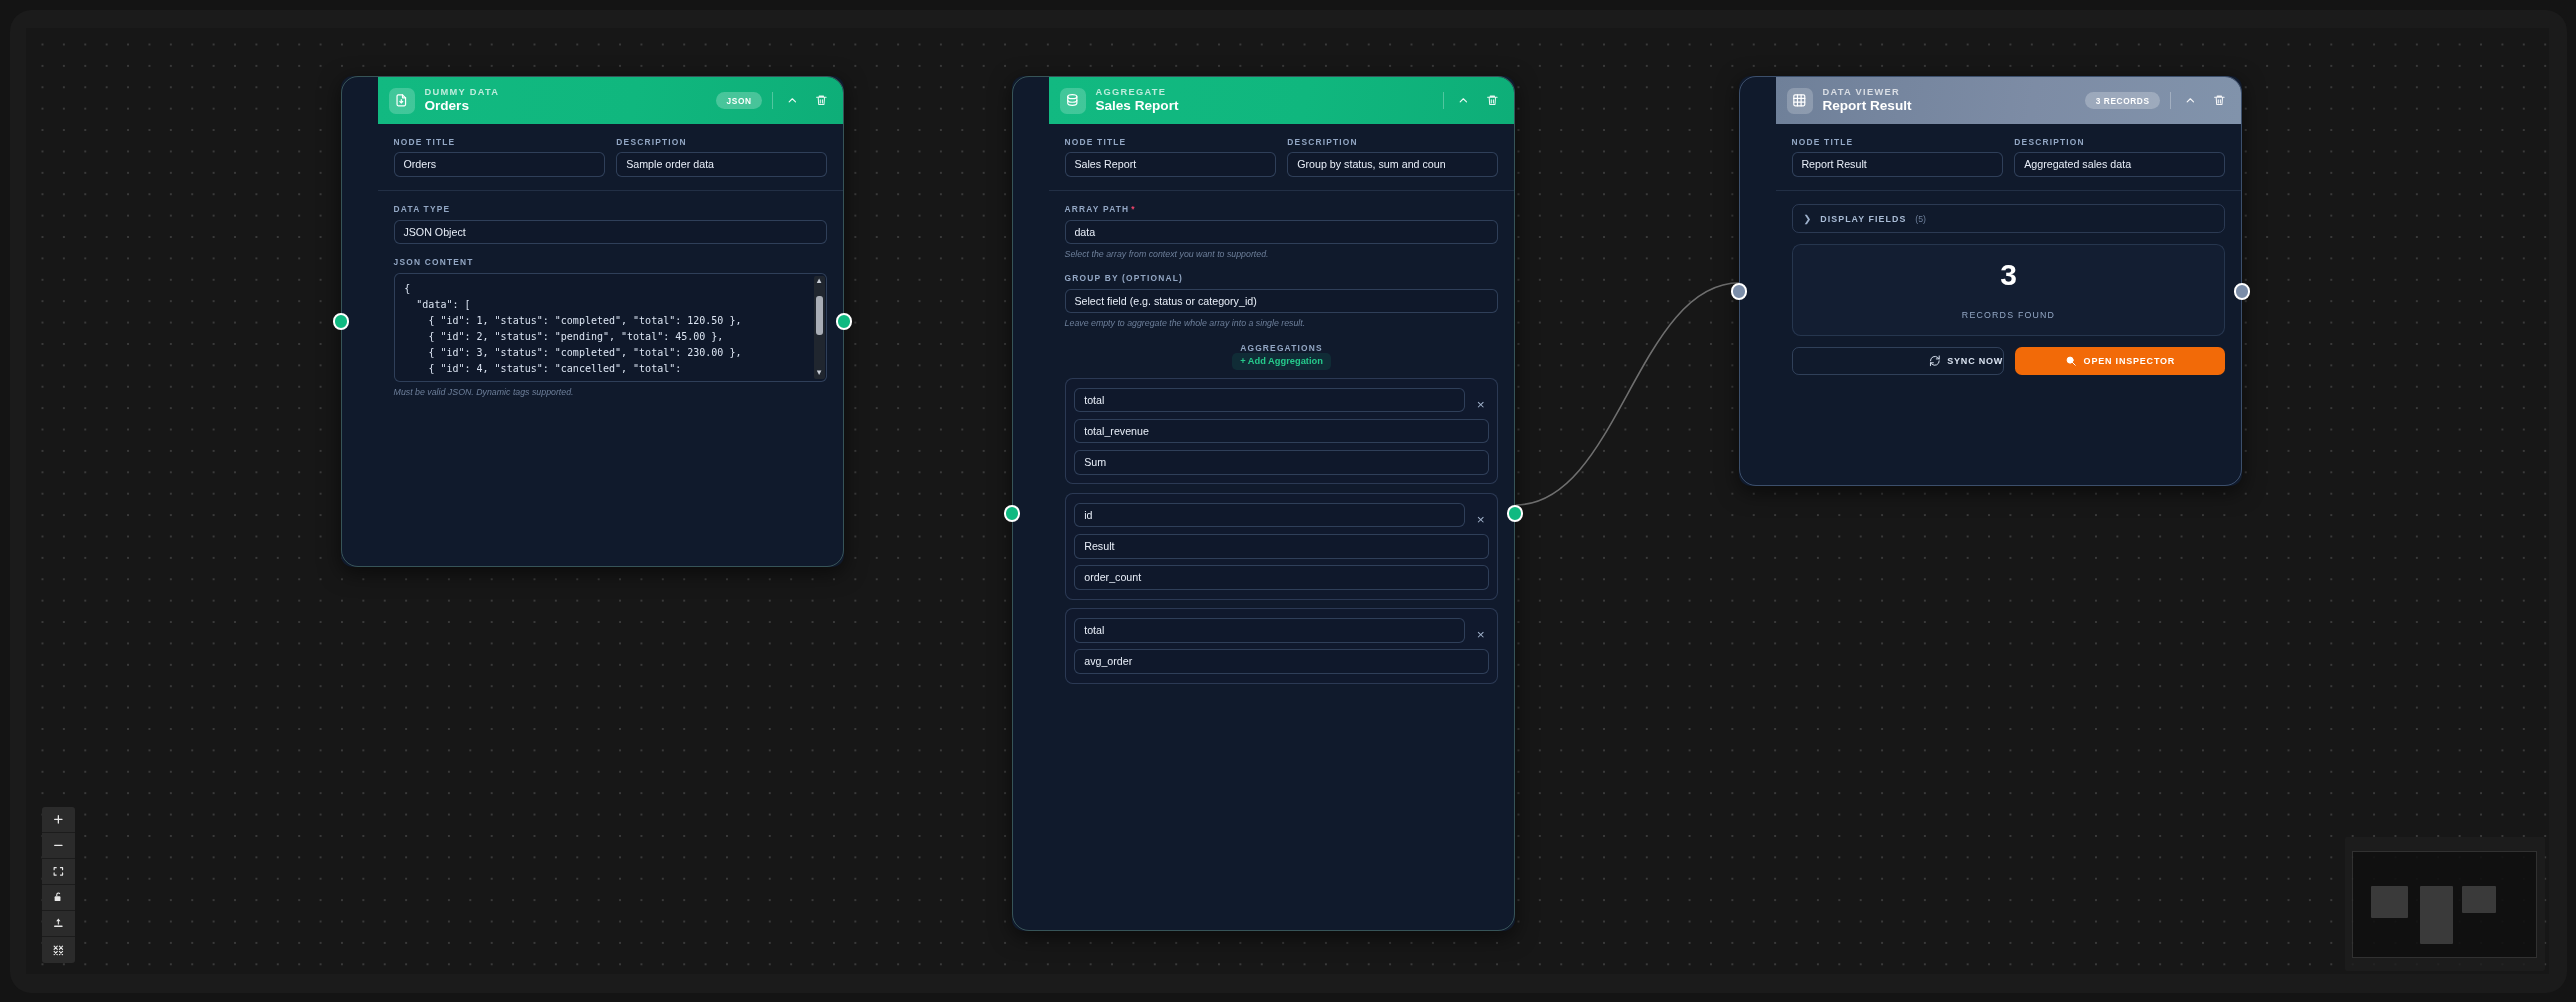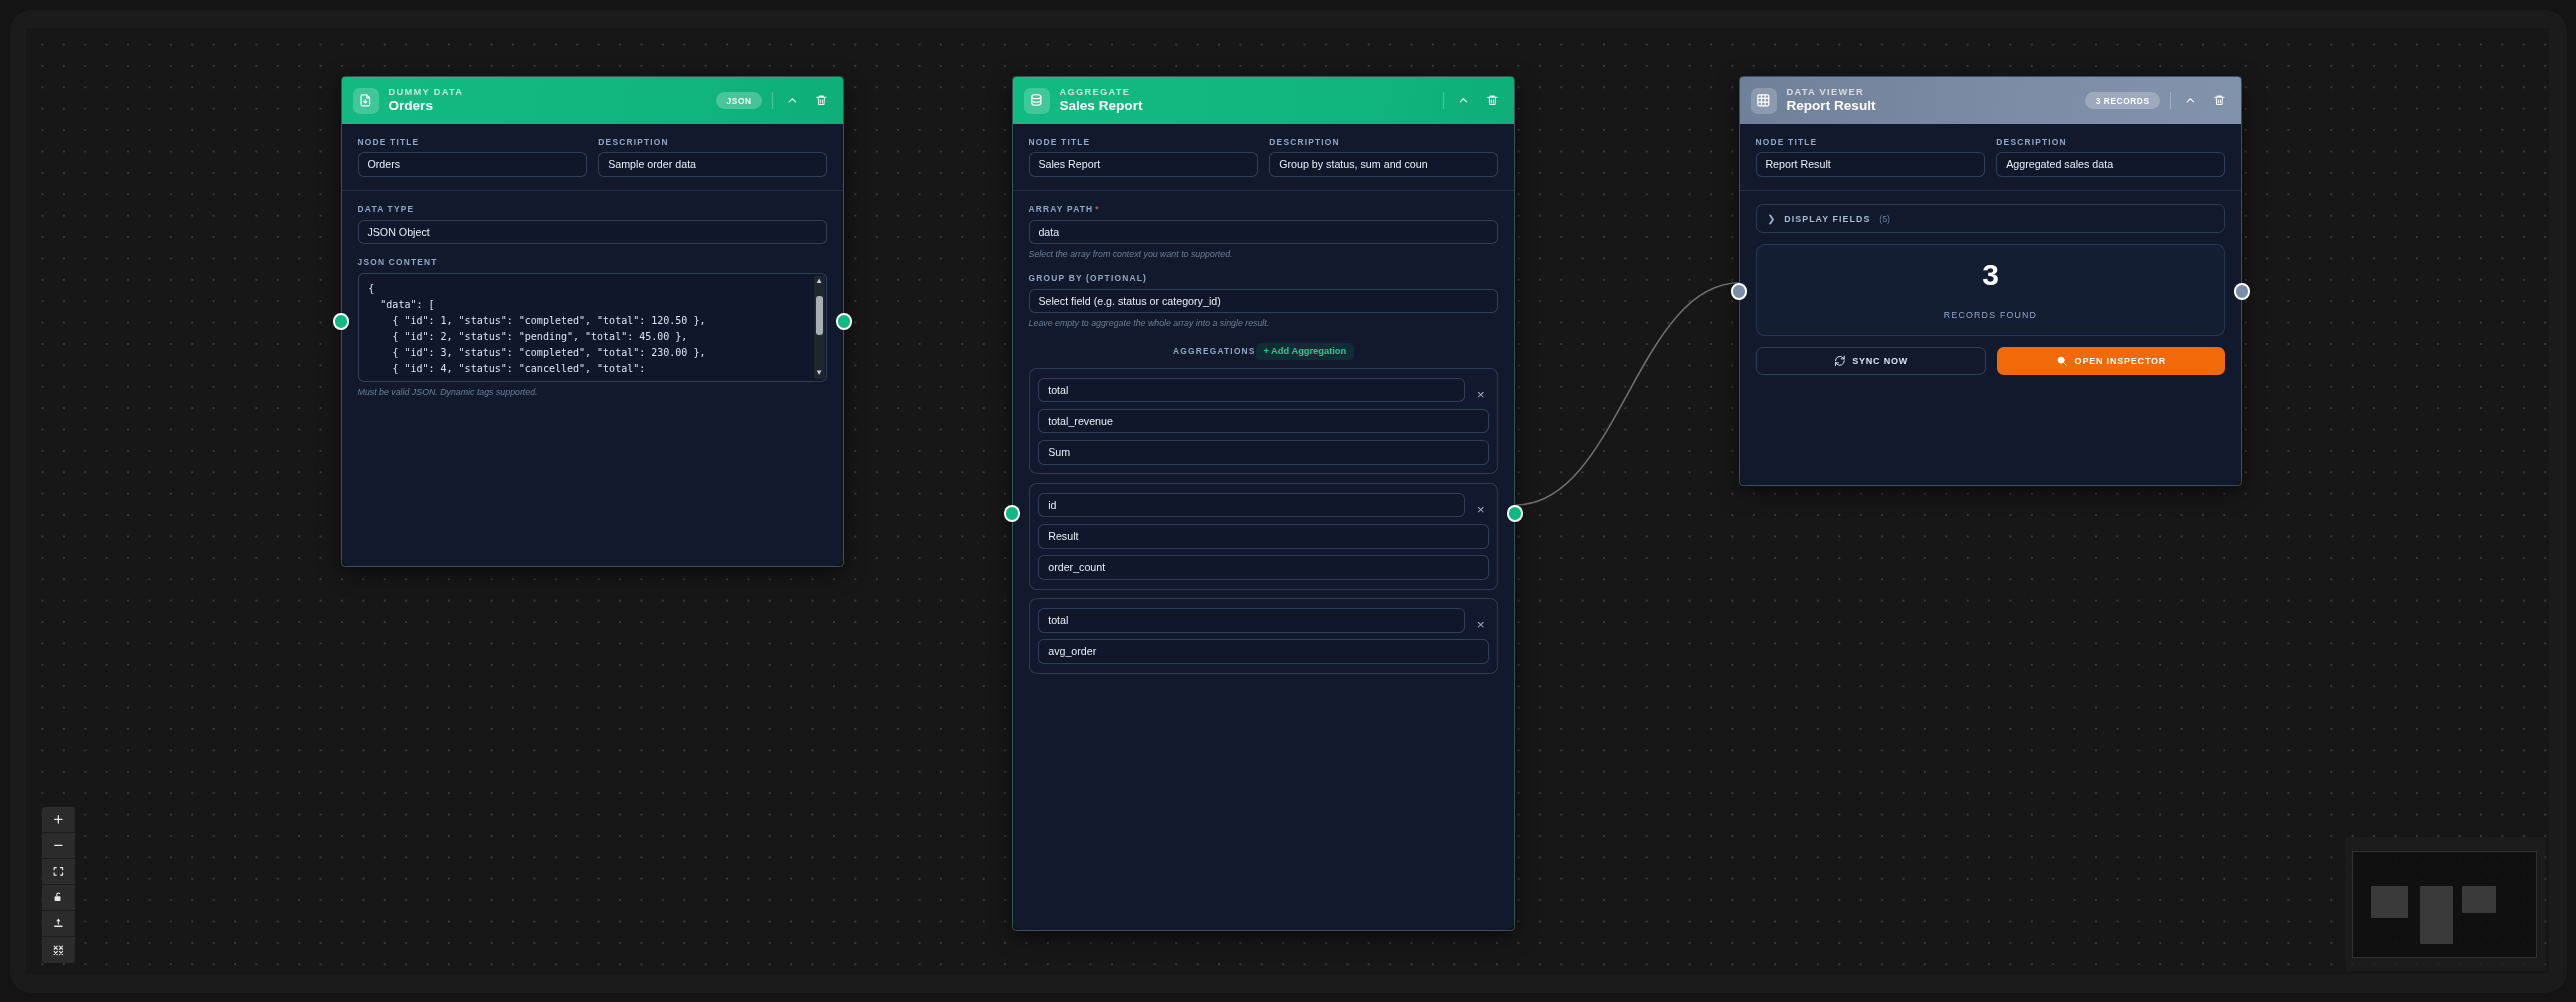--- a/index.html
+++ b/index.html
@@ -38,24 +38,25 @@
 
   
   .node {
     position: absolute;
     border-radius: 11.7px;
     background: #101a2c;
     overflow: visible;
     box-shadow: 0 5.8px 21.4px rgba(0,0,0,.55);
   }
   .node-inner {
-    border-radius: 4px;
+    border-radius: 17px;
     overflow: hidden;
     height: 100%;
     border: 1.5px solid rgba(122,152,196,.42);
+    padding-left: 36px;
   }
   .node.green .node-inner { border-color: rgba(120,180,160,.38); }
 
   .node-header {
     display: flex; align-items: center;
     height: 47px;
     padding: 0 11.7px 0 10.7px;
     gap: 9.7px;
   }
   .hdr-green { background: linear-gradient(100deg,#12b981 0%,#10b77e 55%,#0eae78 100%); }
@@ -150,21 +151,21 @@
     display: flex; flex-direction: column; align-items: center;
   }
   .sb-arrow { font-size: 7.8px; color: #c8cdd6; line-height: 9.7px; height: 10.7px; }
   .sb-track { flex: 1 1 auto; width: 100%; position: relative; }
   .sb-thumb {
     position: absolute; left: 1.9px; right: 1.9px; top: 9.7px; height: 39px;
     background: #a8adb6; border-radius: 2.9px;
   }
 
   
-  .agg-head { display: flex; align-items: center; justify-content: center; margin-bottom: 7.8px; }
+  .agg-head { display: flex; align-items: center; justify-content: center; margin-bottom: 7.8px; flex-direction: column; }
   .agg-title { font-size: 8.4px; font-weight: 700; letter-spacing: 1.2px; color: #93a7c4; }
   .agg-add {
     font-size: 9.3px; font-weight: 600; color: #25c98b;
     background: rgba(16,185,129,.12);
     border-radius: 4.9px; padding: 3.9px 7.8px;
     cursor: pointer;
   }
   .agg-card {
     border: 1px solid rgba(122,152,196,.26);
     border-radius: 7.8px;
@@ -212,21 +213,21 @@
 
   .btn-row { display: flex; gap: 10.7px; margin-top: 10.7px; }
   .btn {
     flex: 1 1 0;
     height: 28px;
     border-radius: 6.8px;
     display: flex; align-items: center; justify-content: center; gap: 6.8px;
     font-size: 9px; font-weight: 700; letter-spacing: 0.8px;
     cursor: pointer;
   }
-  .btn-ghost { border: 1px solid rgba(122,152,196,.30); color: #dbe4f2; background: transparent; }
+  .btn-ghost { border: 1px solid rgba(122,152,196,.30); color: #dbe4f2; background: transparent; justify-content: flex-end; }
   .btn-orange { background: #f26a08; color: #ffffff; }
   .btn .bi { display: flex; align-items: center; }
 
   
   .handle {
     position: absolute;
     width: 16.6px; height: 16.6px;
     border-radius: 50%;
     border: 2.4px solid #ffffff;
     box-sizing: border-box;

